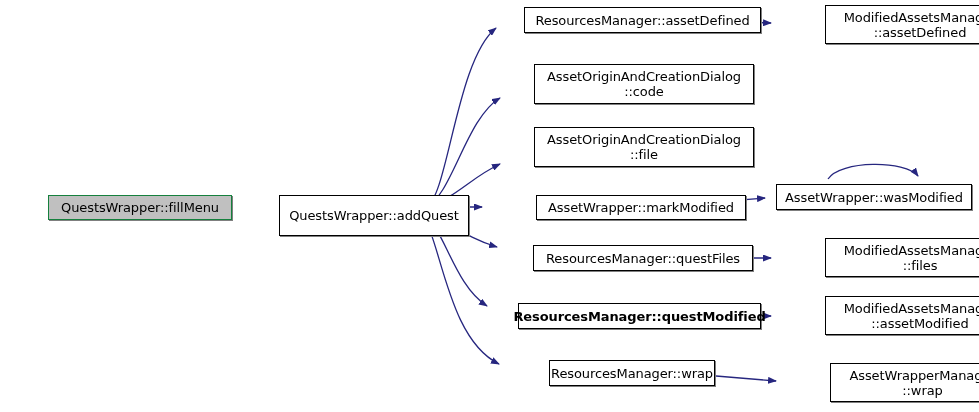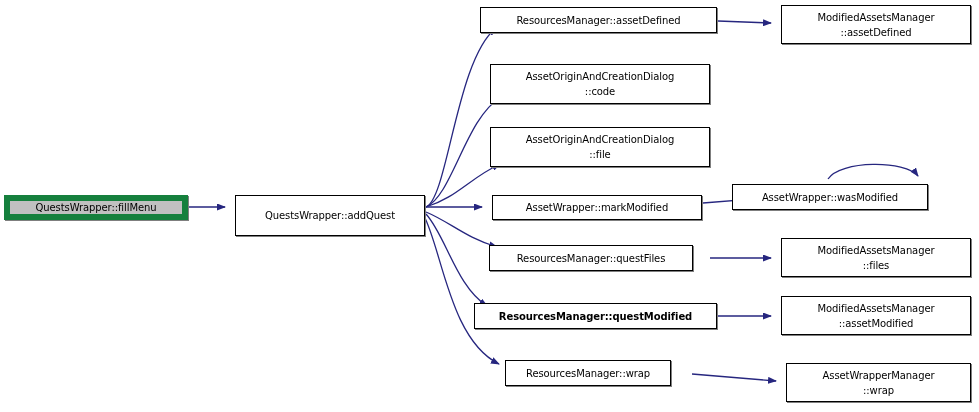--- a/index.html
+++ b/index.html
@@ -25,29 +25,30 @@
   .node-box {
     position: absolute;
     box-sizing: border-box;
     border: 1px solid #000000;
     background: #ffffff;
     display: flex;
     align-items: center;
     justify-content: center;
     text-align: center;
     color: #000000;
-    font-size: 10px;
+    font-size: 13px;
     line-height: 15px;
     letter-spacing: -0.1px;
     white-space: pre-line;
     box-shadow: 1px 1px 0 0 #7f7f7f;
+    margin-left: 44px;
   }
   .node-box.highlight {
     background: #c0c0c0;
-    border: 6px solid #15803d;
+    border: 1px solid #15803d;
   }
   .node-label {
     display: block;
     padding: 0 4px;
     white-space: pre-line;
   }
 </style>
 </head>
 <body>
 
@@ -79,21 +80,21 @@
 
   <div id="node-layer">
       <div class="node-box highlight" style="left: 4px; top: 195px; width: 184px; height: 25px;"><span class="node-label">QuestsWrapper::fillMenu</span></div>
       <div class="node-box" style="left: 235px; top: 195px; width: 190px; height: 41px;"><span class="node-label">QuestsWrapper::addQuest</span></div>
       <div class="node-box" style="left: 480px; top: 7px; width: 237px; height: 26px;"><span class="node-label">ResourcesManager::assetDefined</span></div>
       <div class="node-box" style="left: 490px; top: 64px; width: 220px; height: 40px;"><span class="node-label">AssetOriginAndCreationDialog
 ::code</span></div>
       <div class="node-box" style="left: 490px; top: 127px; width: 220px; height: 40px;"><span class="node-label">AssetOriginAndCreationDialog
 ::file</span></div>
       <div class="node-box" style="left: 492px; top: 195px; width: 210px; height: 25px;"><span class="node-label">AssetWrapper::markModified</span></div>
-      <div class="node-box" style="left: 489px; top: 245px; width: 204px; height: 26px;"><span class="node-label">ResourcesManager::questFiles</span></div>
+      <div class="node-box" style="left: 489px; top: 245px; width: 220px; height: 26px;"><span class="node-label">ResourcesManager::questFiles</span></div>
       <div class="node-box" style="left: 474px; top: 303px; width: 243px; height: 26px; font-weight: bold;"><span class="node-label">ResourcesManager::questModified</span></div>
       <div class="node-box" style="left: 505px; top: 360px; width: 166px; height: 26px;"><span class="node-label">ResourcesManager::wrap</span></div>
       <div class="node-box" style="left: 781px; top: 5px; width: 190px; height: 39px;"><span class="node-label">ModifiedAssetsManager
 ::assetDefined</span></div>
       <div class="node-box" style="left: 732px; top: 184px; width: 196px; height: 26px; justify-content: center;"><span class="node-label">AssetWrapper::wasModified</span></div>
       <div class="node-box" style="left: 781px; top: 238px; width: 190px; height: 39px;"><span class="node-label">ModifiedAssetsManager
 ::files</span></div>
       <div class="node-box" style="left: 781px; top: 296px; width: 190px; height: 39px;"><span class="node-label">ModifiedAssetsManager
 ::assetModified</span></div>
       <div class="node-box" style="left: 786px; top: 363px; width: 185px; height: 39px;"><span class="node-label">AssetWrapperManager

